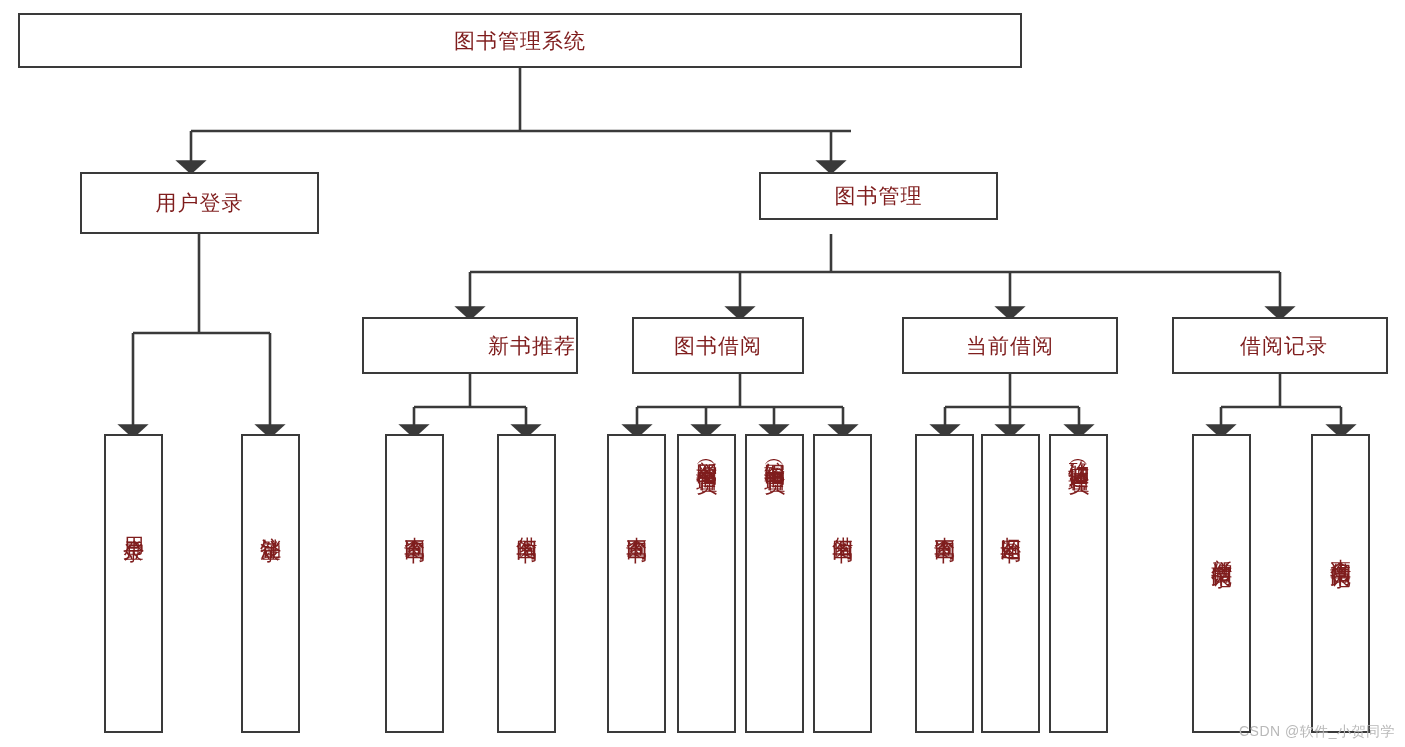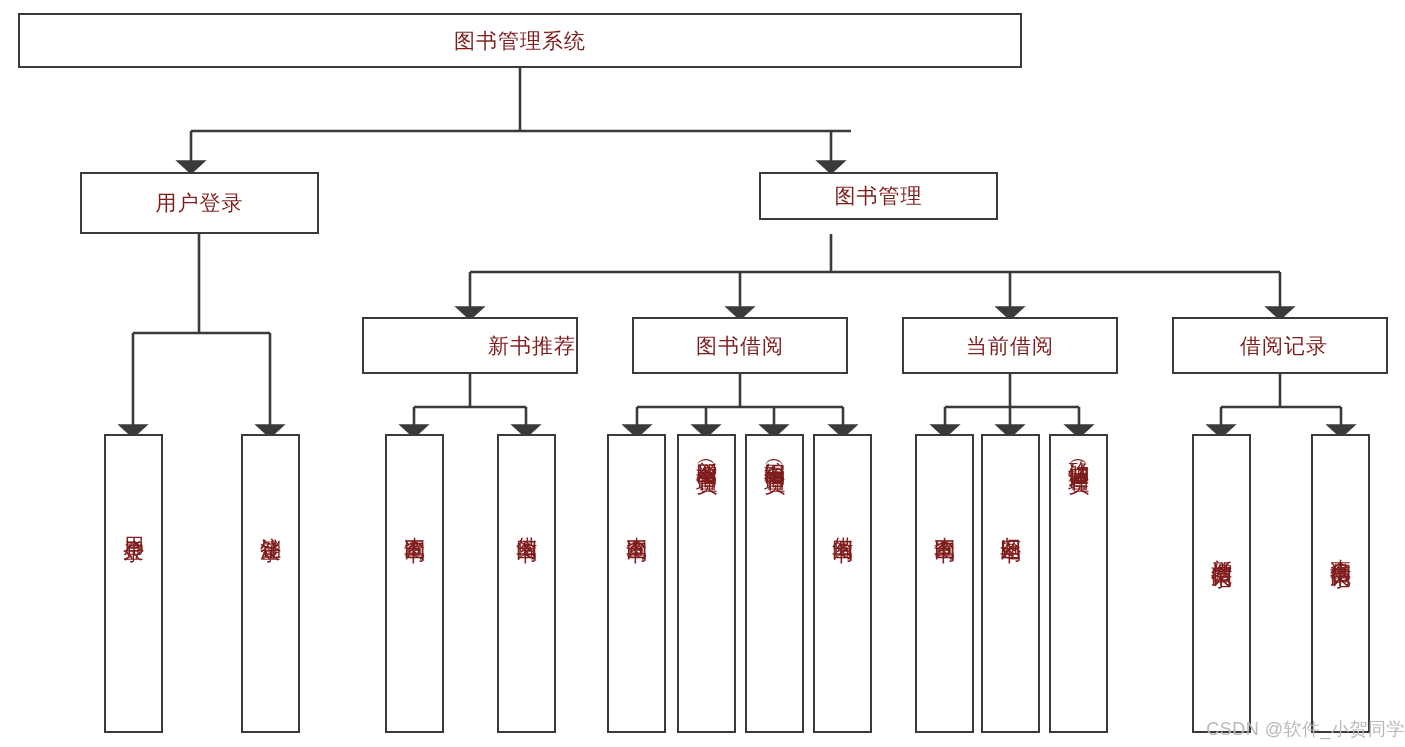--- a/index.html
+++ b/index.html
@@ -61,23 +61,23 @@
     padding-top: 2px;
   }
   .node.vert.mid .label {
     padding-top: 78px;
   }
   .node.vert.mid3 .label {
     padding-top: 100px;
   }
   #watermark {
     position: absolute;
-    right: 0;
+    right: 10px;
     bottom: 6px;
-    font-size: 18px;
+    font-size: 14px;
     color: #b9b9b9;
     letter-spacing: 0.5px;
     white-space: nowrap;
   }
 </style>
 </head>
 <body>
 
 <div id="diagram-root">
 
@@ -138,21 +138,21 @@
   <div class="node horiz" style="left:80px; top:172px; width:239px; height:62px;">
     <span class="label">用户登录</span>
   </div>
   <div class="node horiz" style="left:712px; top:172px; width:239px; height:48px;margin-left:47px;">
     <span class="label">图书管理</span>
   </div>
 
   <div class="node horiz" style="left:362px; top:317px; width:216px; height:57px;justify-content:flex-end;">
     <span class="label">新书推荐</span>
   </div>
-  <div class="node horiz" style="left:632px; top:317px; width:216px; height:57px;">
+  <div class="node horiz" style="left:632px; top:317px; width:172px; height:57px;">
     <span class="label">图书借阅</span>
   </div>
   <div class="node horiz" style="left:902px; top:317px; width:216px; height:57px;justify-content:center;">
     <span class="label">当前借阅</span>
   </div>
   <div class="node horiz" style="left:1172px; top:317px; width:216px; height:57px;padding-left:8px;">
     <span class="label">借阅记录</span>
   </div>
 
   <div class="node vert mid" style="left:104px; top:434px; width:59px; height:299px;">

